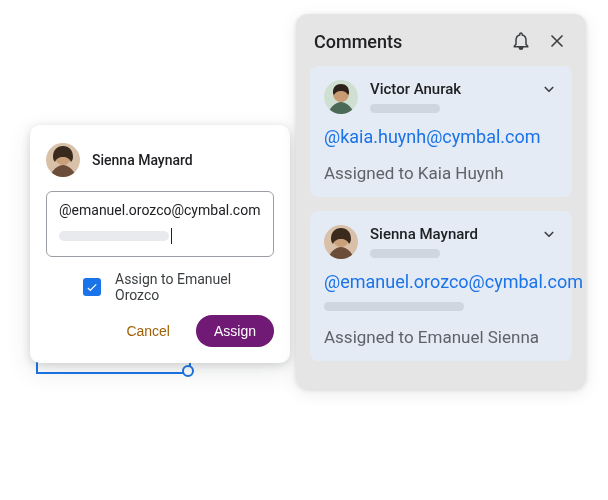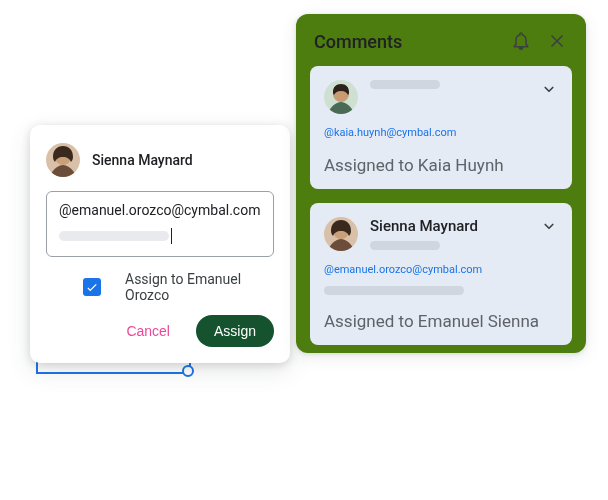--- a/index.html
+++ b/index.html
@@ -28,34 +28,34 @@
     border-radius: 6px;
     padding: 10px 12px 12px 12px;
     margin-bottom: 14px;
   }
   .mention-text { font-size: 14px; color: #202124; }
   .skel { background: #e8eaed; border-radius: 999px; }
   .compose-cursor-row { display: flex; align-items: center; gap: 0; margin-top: 10px; }
   .compose-skel { width: 110px; height: 10px; }
   .text-cursor { width: 1px; height: 16px; background: #202124; margin-left: 2px; }
 
-  .compose-checkbox-row { display: flex; align-items: center; gap: 24px; margin-bottom: 12px; padding-left: 37px; }
+  .compose-checkbox-row { display: flex; align-items: center; gap: 14px; margin-bottom: 12px; padding-left: 37px; }
   .checkbox {
     width: 18px; height: 18px; border-radius: 3px;
     background: #1a73e8; color: #fff;
     display: flex; align-items: center; justify-content: center;
     flex: none;
   }
   .checkbox svg { width: 14px; height: 14px; }
   .checkbox-label { font-size: 14px; color: #3c4043; }
 
   .compose-actions { display: flex; justify-content: flex-end; gap: 8px; }
   .btn { border: none; font-size: 14px; font-weight: 500; border-radius: 999px; padding: 8px 18px; cursor: pointer; }
-  .btn-text { background: transparent; color: #ec4899; }
-  .btn-filled { background: #14532d; color: #fff; }
+  .btn-text { background: transparent; color: #a16207; }
+  .btn-filled { background: #701a75; color: #fff; }
 
   
   .anchor {
     position: absolute;
     left: 36px;
     top: 346px;
     width: 155px;
     height: 28px;
     border-left: 2px solid #1a73e8;
     border-right: 2px solid #1a73e8;
@@ -69,24 +69,24 @@
     width: 8px; height: 8px; border-radius: 50%;
     background: #fff; border: 2px solid #1a73e8;
   }
 
   
   .panel {
     position: absolute;
     left: 296px;
     top: 14px;
     width: 290px;
-    background: #4d7c0f;
+    background: #e5e5e5;
     border-radius: 12px;
     box-shadow: 0 1px 4px rgba(60,64,67,.15), 0 4px 16px rgba(60,64,67,.1);
-    padding: 16px 14px 8px 14px;
+    padding: 16px 14px 28px 14px;
     z-index: 3;
   }
   .panel-header { display: flex; align-items: center; margin-bottom: 14px; padding: 0 4px; }
   .panel-title { font-size: 18px; font-weight: 500; color: #202124; flex: 1; }
   .panel-icons { display: flex; align-items: center; gap: 14px; }
   .icon-btn { width: 22px; height: 22px; color: #3c4043; display: flex; align-items: center; justify-content: center; cursor: pointer; }
   .icon-btn svg { width: 20px; height: 20px; }
 
   .comment {
     background: #e4ebf5;
@@ -94,21 +94,21 @@
     padding: 14px 14px 14px 14px;
     margin-bottom: 14px;
   }
   .comment:last-child { margin-bottom: 0; }
   .comment-head { display: flex; align-items: flex-start; gap: 12px; margin-bottom: 12px; }
   .comment-head-main { flex: 1; }
   .comment-name { font-size: 15px; font-weight: 500; color: #202124; margin-bottom: 6px; }
   .comment-skel-sm { width: 70px; height: 9px; background: #cfd6e0; border-radius: 999px; }
   .chevron { color: #3c4043; }
   .chevron svg { width: 18px; height: 18px; }
-  .comment-body { font-size: 11px; }
+  .comment-body { font-size: 18px; }
   .mention-link { color: #1a73e8; }
   .comment-body-skel { width: 140px; height: 9px; background: #cfd6e0; border-radius: 999px; margin-top: 10px; }
   .assigned { font-size: 17px; color: #5f6368; margin-top: 16px; }
 
   
 </style>
 </head>
 <body>
 
 <div class="compose">
@@ -170,20 +170,21 @@
     <div class="comment-head">
       <div class="avatar">
         <svg viewBox="0 0 34 34">
             <rect width="34" height="34" fill="#cfe0d2"></rect>
             <circle cx="17" cy="14" r="8" fill="#c99b72"></circle>
             <path d="M4 34c2-8 9-12 13-12s11 4 13 12z" fill="#4a6a55"></path>
             <path d="M9 12c0-5 3-8 8-8s8 3 8 8c0 1 0 2-1 3-1-2-3-4-7-4s-6 2-7 4c-1-1-1-2-1-3z" fill="#2c221a"></path>
           </svg>
       </div>
       <div class="comment-head-main">
+        <div class="comment-name">Victor Anurak</div>
         <div class="comment-skel-sm"></div>
       </div>
       <div class="chevron">
         <svg viewBox="0 0 24 24">
             <path d="M7 10l5 5 5-5" fill="none" stroke="currentColor" stroke-width="2.2" stroke-linecap="round" stroke-linejoin="round"></path>
           </svg>
       </div>
     </div>
     <div class="comment-body">
       <span class="mention-link">@kaia.huynh@cymbal.com</span>

